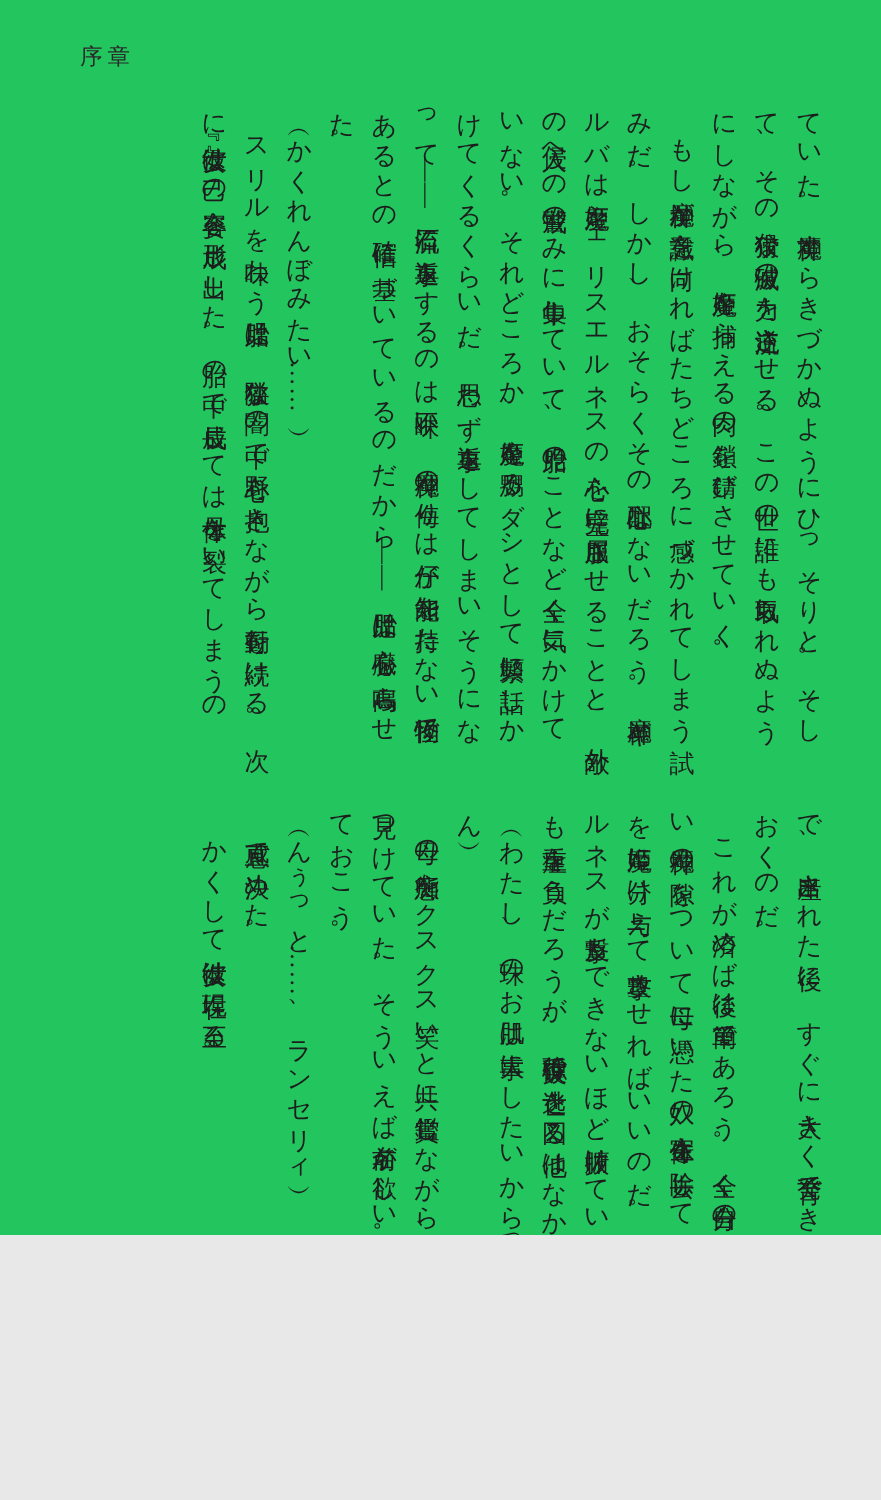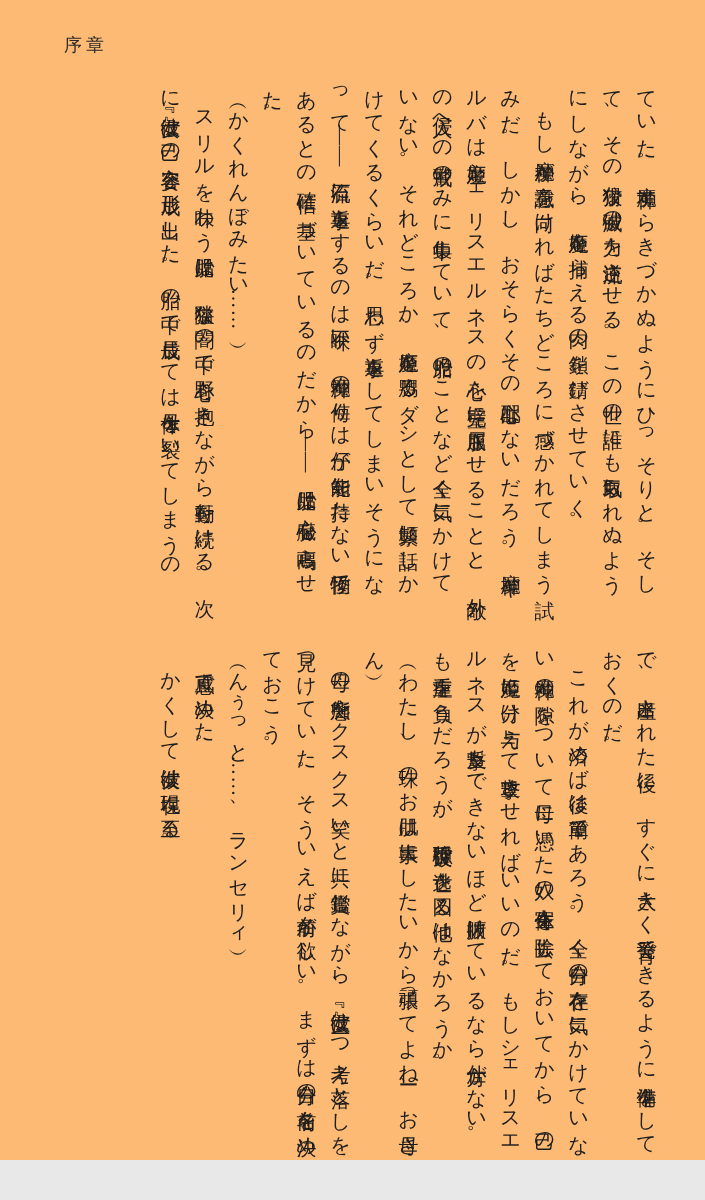--- a/index.html
+++ b/index.html
@@ -3,22 +3,22 @@
 <meta charset="utf-8">
 <style>
   html, body {
     margin: 0;
     padding: 0;
     background: #e8e8e8;
   }
   .page {
     position: relative;
     width: 705px;
-    height: 1160px;
-    background: #fdba74;
+    height: 988px;
+    background: #22c55e;
     overflow: hidden;
     font-family: "Liberation Serif", "DejaVu Serif", serif;
   }
   .chapter-title {
     position: absolute;
     left: 64px;
     top: 33px;
     font-size: 18px;
     letter-spacing: 4px;
     color: #2a2a2a;

